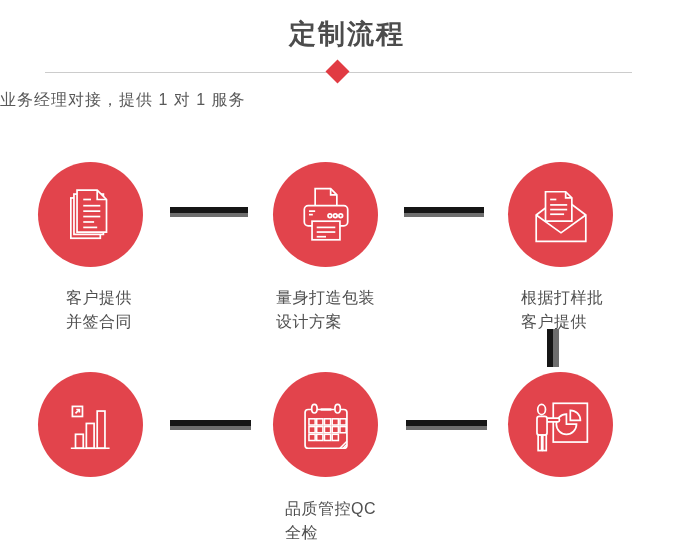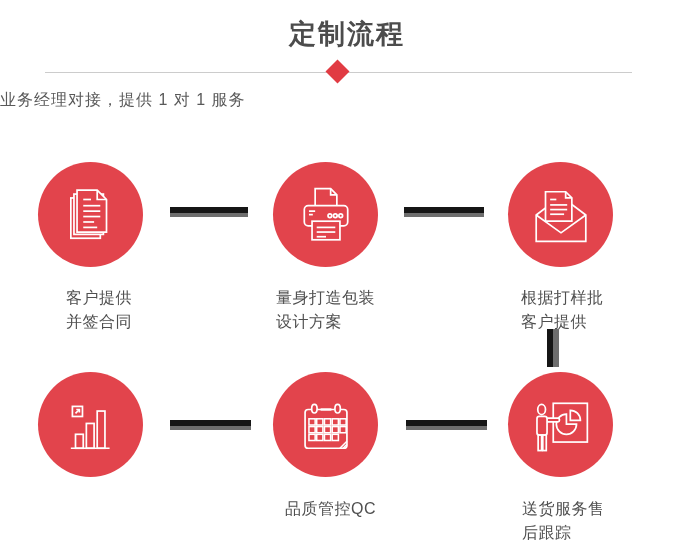--- a/index.html
+++ b/index.html
@@ -158,32 +158,29 @@
           <rect x="28" y="52" width="8" height="8"></rect>
           <rect x="38" y="52" width="8" height="8"></rect>
           <rect x="48" y="52" width="8" height="8"></rect>
         <line x1="58" y1="70" x2="67" y2="61"></line>
         <line x1="62" y1="70" x2="67" y2="65"></line>
       </g>
     </svg>
   </div>
   <div class="step-label l5">
     <span>品质管控QC</span>
+    <span>全检</span>
   </div>
 
   <div class="circle c6">
     <svg width="62" height="62" viewBox="0 0 80 80" fill="none" stroke="#ffffff" stroke-width="2.2">
       <rect x="30" y="12" width="44" height="50"></rect>
       <path d="M47,26 A13,13 0 1 0 60,39 L47,39 Z" fill="#e2444c"></path>
       <path d="M52,34 L52,21 A13,13 0 0 1 65,34 Z" fill="#e2444c"></path>
       <ellipse cx="15" cy="20" rx="5" ry="6.5" fill="#e2444c"></ellipse>
       <rect x="21" y="31" width="17" height="5" rx="2" fill="#e2444c"></rect>
       <rect x="9" y="29" width="13" height="24" rx="3" fill="#e2444c"></rect>
       <rect x="10.5" y="53" width="4.5" height="20" fill="#e2444c"></rect>
       <rect x="16.5" y="53" width="4.5" height="20" fill="#e2444c"></rect>
     </svg>
   </div>
-  <div class="step-label l6">
-    <span>送货服务售</span>
-    <span>后跟踪</span>
-  </div>
 
 </div>
 
 </body></html>

